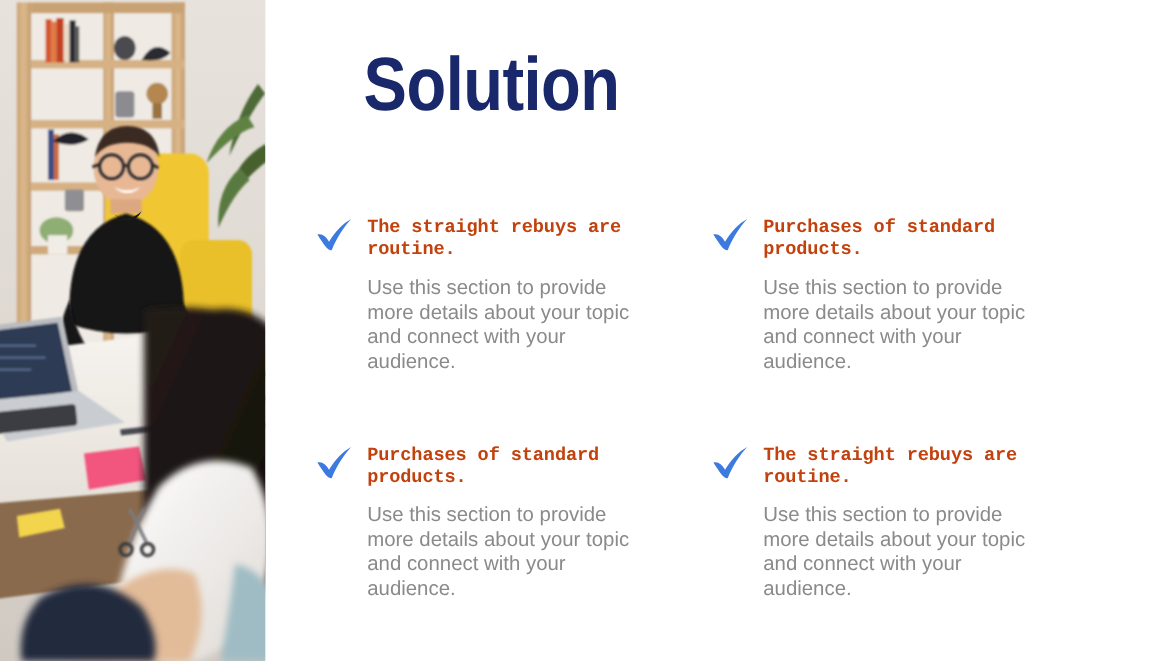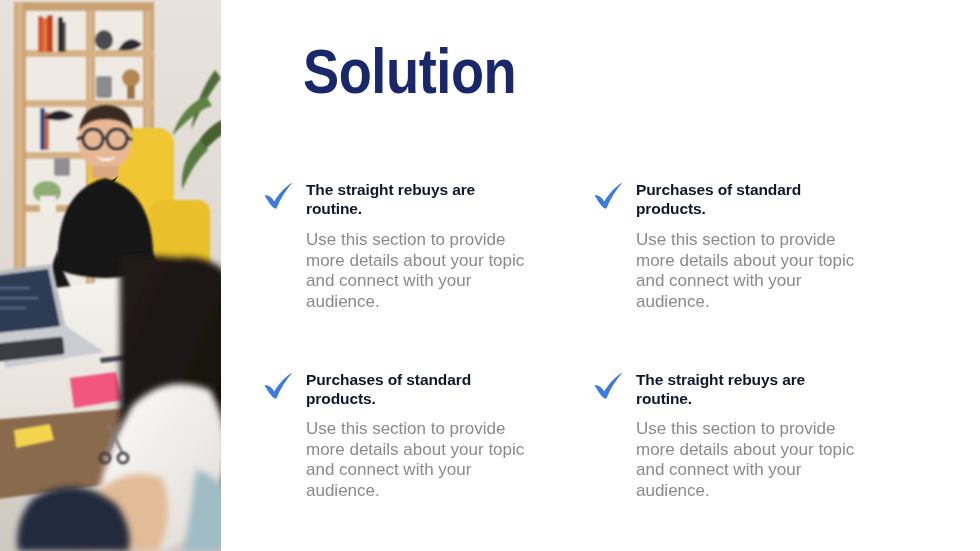--- a/index.html
+++ b/index.html
@@ -72,25 +72,25 @@
   .check-icon {
     position: absolute;
     left: 0;
     top: 2px;
     width: 34px;
     height: 30px;
   }
   .check-icon svg { display: block; }
   .feature-title {
     margin: 0;
-    font-family: Liberation Sans, sans-serif;
+    font-family: Liberation Mono, monospace;
     font-size: 15.5px;
     line-height: 19px;
     font-weight: bold;
-    color: #0f172a;
+    color: #c2410c;
     max-width: 225px;
     letter-spacing: -0.1px;
   }
   .feature-body {
     margin: 12px 0 0 0;
     font-family: "Liberation Sans", sans-serif;
     font-size: 17px;
     line-height: 20.5px;
     color: #8a8a8a;
     max-width: 232px;

